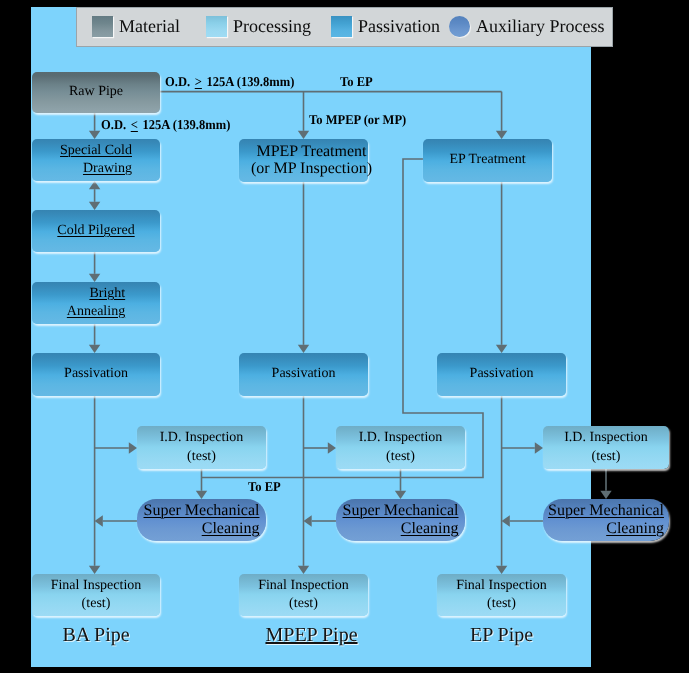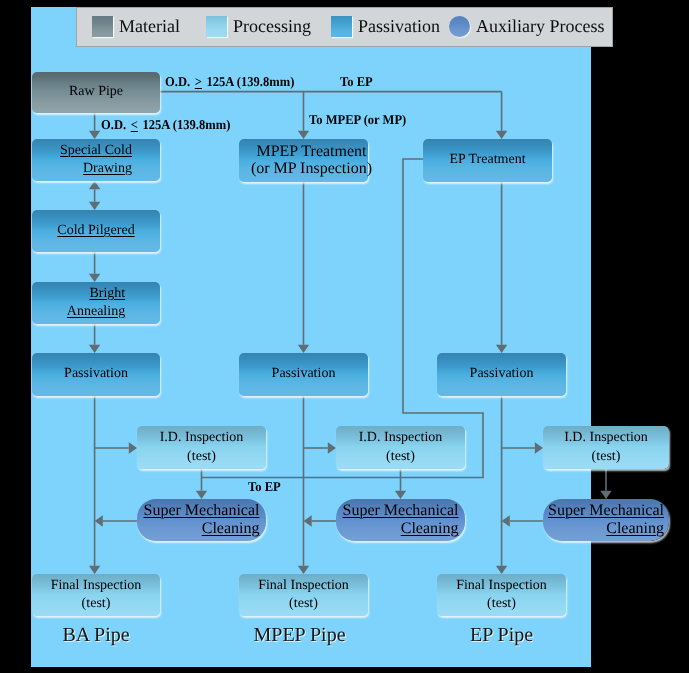--- a/index.html
+++ b/index.html
@@ -234,20 +234,20 @@
       </div>
 
     <div class="elbl" style="left:134px;top:67.7px;">O.D. <span class="cmp">&gt;</span> 125A (139.8mm)</div>
     <div class="elbl" style="left:69.5px;top:110.7px;">O.D. <span class="cmp">&lt;</span> 125A (139.8mm)</div>
     <div class="elbl" style="left:308.6px;top:68.4px;">To EP</div>
     <div class="elbl" style="left:277.8px;top:105.8px;">To MPEP (or MP)</div>
     <div class="elbl" style="left:217px;top:472.5px;">To EP</div>
 
     <div class="olbl" style="left:1px;top:620px;width:128px;">
       <span>BA Pipe</span></div>
-    <div class="olbl" style="left:204px;top:620px;width:129px;">
+    <div class="olbl" style="left:216px;top:620px;width:129px;text-decoration:underline;">
       <span>MPEP Pipe</span><br>
       </div>
     <div class="olbl" style="left:406px;top:620px;width:129px;">
       <span>EP Pipe</span></div>
 
   </div>
 </div>
 
 </body></html>

